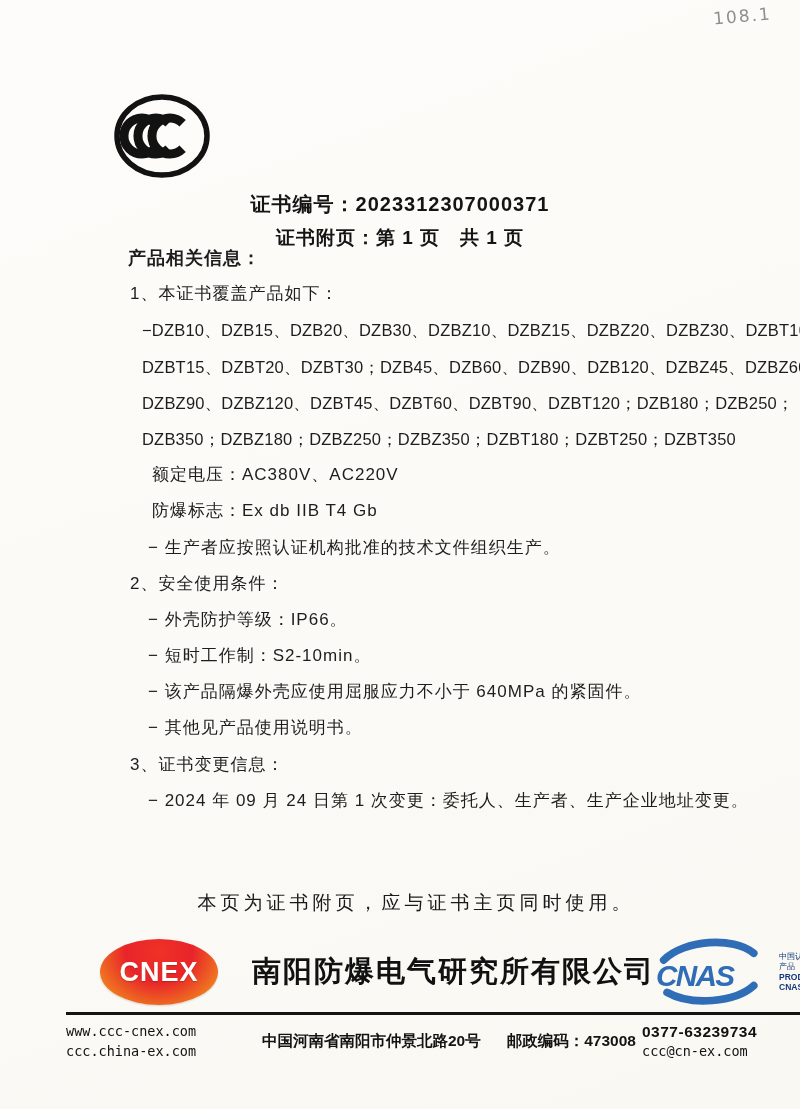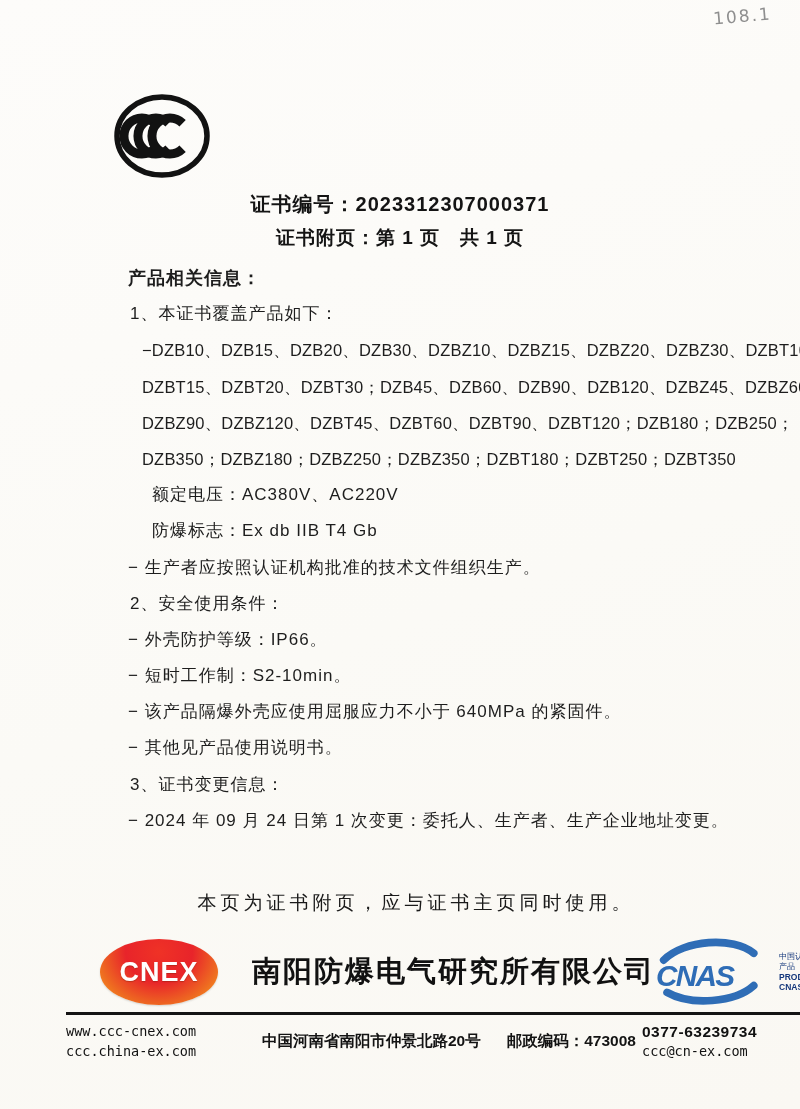--- a/index.html
+++ b/index.html
@@ -25,25 +25,25 @@
   .title{
     flex:1;text-align:center;
     font-size:33px;font-weight:600;letter-spacing:2px;
     color:#171717;white-space:nowrap;
   }
   
   .cert-line{position:absolute;left:0;right:0;text-align:center;font-weight:bold;color:#141414;}
   .cert-number{top:191px;font-size:20px;letter-spacing:1px;}
   .cert-pages{top:225px;font-size:19px;letter-spacing:1px;}
   
-  .body-block{position:absolute;top:260px;left:128px;right:52px;}
+  .body-block{position:absolute;top:240px;left:128px;right:52px;}
   .body-block .line{line-height:36.2px;height:36.2px;white-space:nowrap;font-size:17px;color:#1d1d1d;}
   .line.heading{font-weight:bold;font-size:18px;letter-spacing:1px;}
   .line.item{margin-left:2px;letter-spacing:1px;}
-  .line.sub{margin-left:0;letter-spacing:1px;}
+  .line.sub{margin-left:20px;letter-spacing:1px;}
   .line.models{margin-left:14px;font-size:16.5px;letter-spacing:0.2px;font-weight:500;}
   .line.spec{margin-left:24px;letter-spacing:1px;}
   
   .note{position:absolute;top:890px;left:0;right:0;text-align:center;font-size:19px;letter-spacing:4px;color:#1a1a1a;padding-left:32px;}
   
   .footer-logos{position:absolute;top:936px;left:100px;right:42px;height:72px;display:flex;align-items:center;justify-content:space-between;}
   .cnex-logo{
     flex:0 0 auto;width:118px;height:66px;border-radius:50%;
     background:radial-gradient(ellipse at 50% 20%,#ef3226 0%,#e8242a 40%,#ee6a21 72%,#f8ab1d 100%);
     display:flex;align-items:center;justify-content:center;

